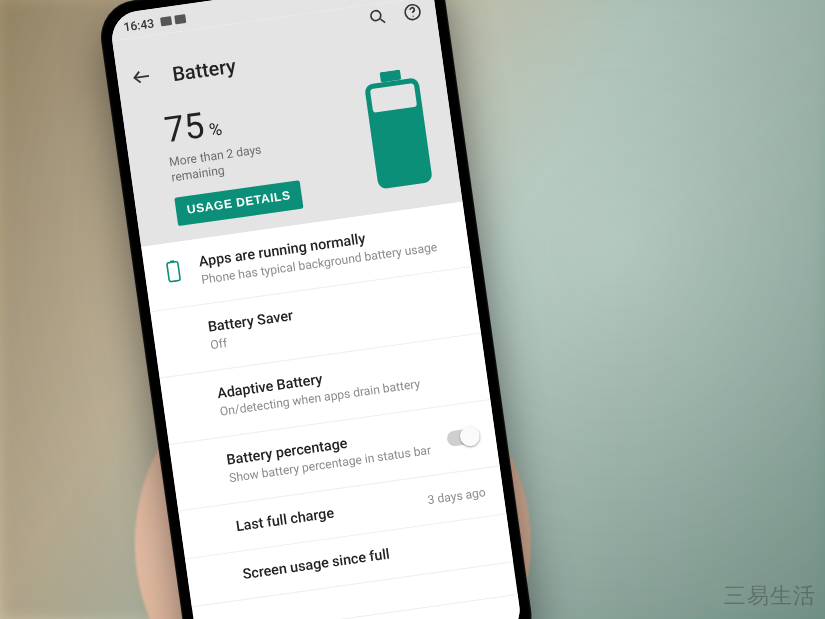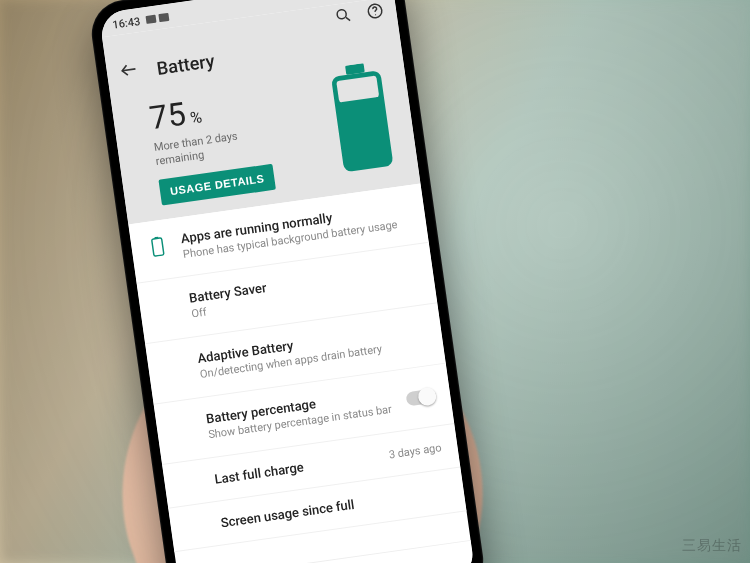--- a/index.html
+++ b/index.html
@@ -1,18 +1,18 @@
 <!DOCTYPE html>
 <html><head>
 <meta charset="utf-8">
 <style>
   html,body{margin:0;padding:0;width:750px;height:563px;overflow:hidden;font-family:Roboto,"Helvetica Neue",Arial,sans-serif;}
   .scene{position:relative;width:750px;height:563px;background:linear-gradient(120deg,#a79470 0%,#cdbfa0 30%,#a6c0b4 55%,#6d8f83 100%);filter:none;}
   .scene::before{content:"";position:absolute;inset:0;background:radial-gradient(circle at 75% 40%,rgba(255,255,255,0.25),rgba(0,0,0,0.15));filter:blur(6px);}
-  .watermark{position:absolute;right:8px;bottom:8px;color:rgba(0,0,0,0.25);font-size:14px;letter-spacing:1px;margin-left:39px;}
+  .watermark{position:absolute;right:8px;bottom:8px;color:rgba(0,0,0,0.25);font-size:20px;letter-spacing:1px;margin-left:39px;}
   
   .phone-wrap{position:absolute;left:130px;top:-20px;transform:rotate(-8deg);}
   .phone{width:295px;height:610px;background:#000;border-radius:34px;padding:10px 10px 14px 10px;box-shadow:0 20px 40px rgba(0,0,0,0.45),inset 0 0 2px rgba(255,255,255,0.25);position:relative;}
   .screen{width:100%;height:100%;border-radius:26px;background:#fff;overflow:hidden;position:relative;}
   
   .statusbar{height:22px;display:flex;align-items:center;padding:2px 12px 0 12px;font-size:11px;color:#333;background:#e4e4e4;}
   .statusbar .time{font-weight:500;}
   .statusbar .sb-icons{margin-left:6px;display:flex;gap:3px;}
   .sb-chip{width:10px;height:8px;background:#555;border-radius:1px;}
   

